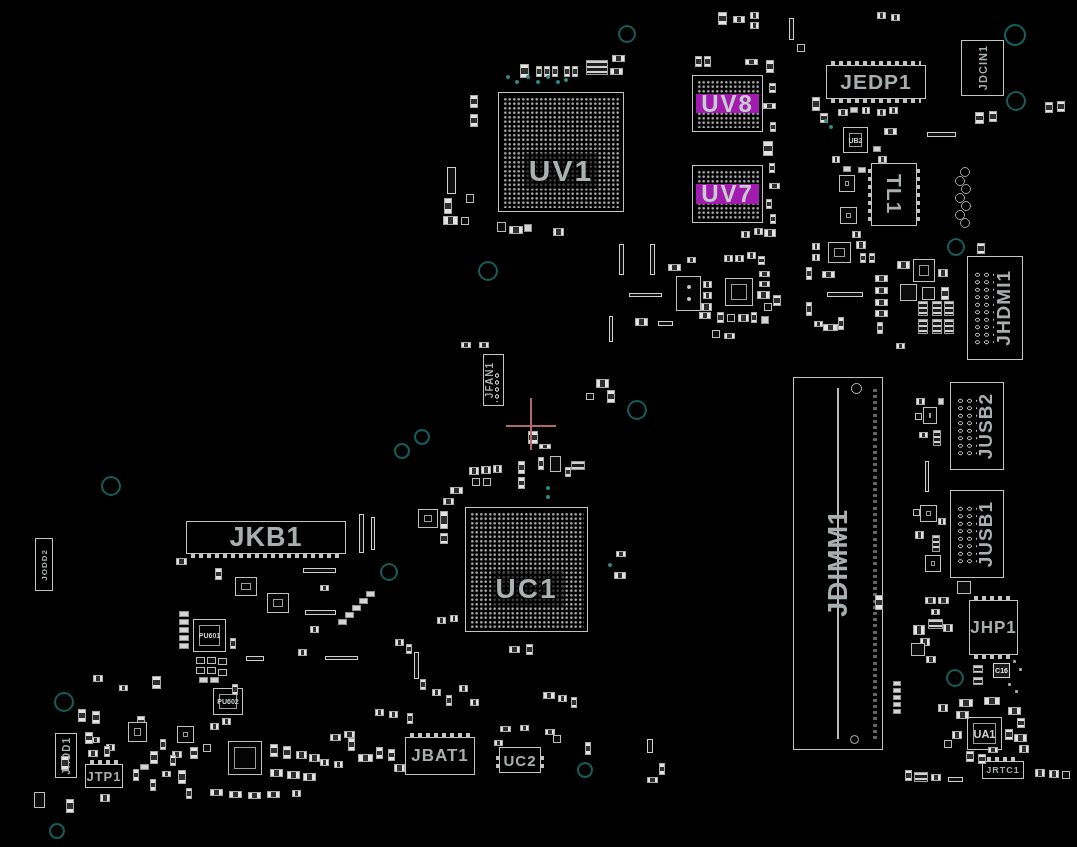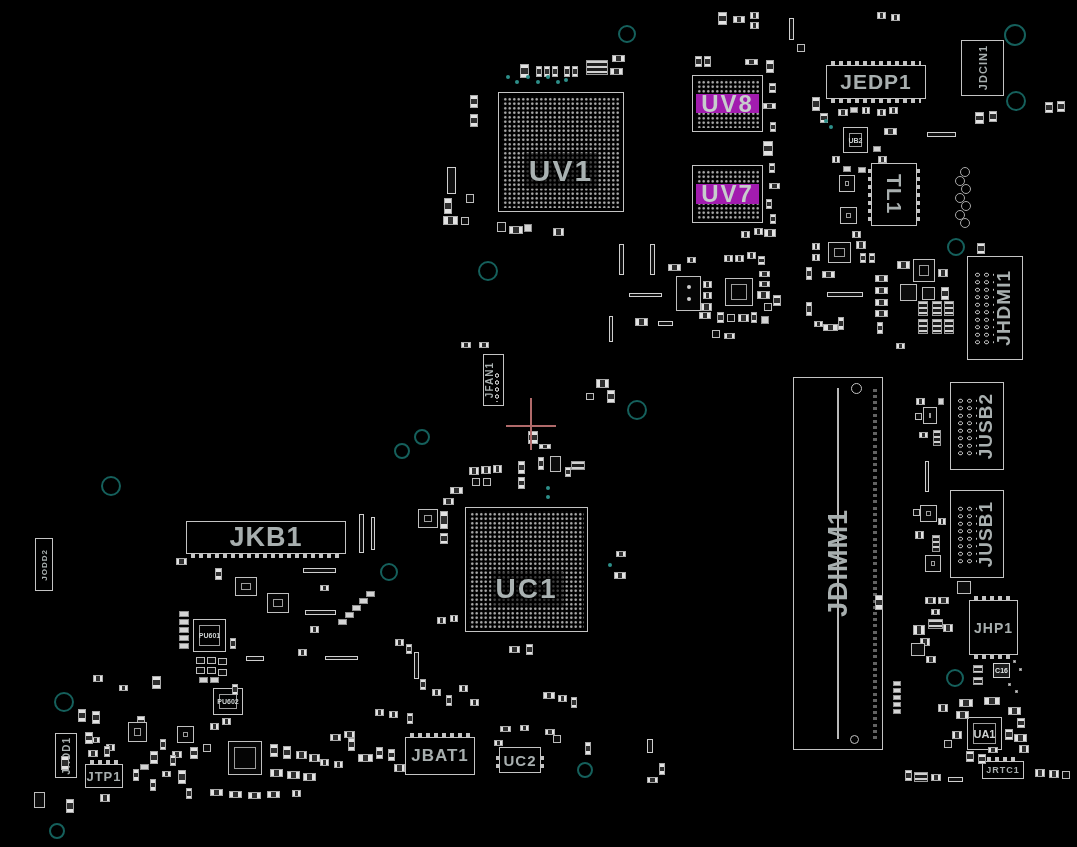--- a/index.html
+++ b/index.html
@@ -120,21 +120,21 @@
       <div class="ticks"></div>
       <div class="ring" style="left: 57px; top: 5px; width: 11px; height: 11px; position: absolute;"></div>
       <div class="ring" style="left: 56px; bottom: 5px; width: 9px; height: 9px;"></div>
       <div class="lbl" style="font-size: 27px;">
         <span class="vlabel">JDIMM1</span>
       </div>
     </div>
     <div class="comp" style="left: 969px; top: 600px; width: 49px; height: 55px;">
       <div class="teeth-t"></div>
       <div class="teeth-b"></div>
-      <div class="lbl" style="font-size: 14px;">
+      <div class="lbl" style="font-size: 17px;">
         <span>JHP1</span>
       </div>
     </div>
     <div class="comp" style="left: 993px; top: 663px; width: 17px; height: 15px; border-color: rgb(213, 213, 213); background: rgb(27, 27, 27);">
       <div class="lbl" style="font-size: 7px; color: rgb(226, 230, 230); letter-spacing: 0px;">
         <span>C16</span>
       </div>
     </div>
     <div class="comp" style="left: 967px; top: 717px; width: 35px; height: 33px;">
       <div class="qfn-in"></div>

